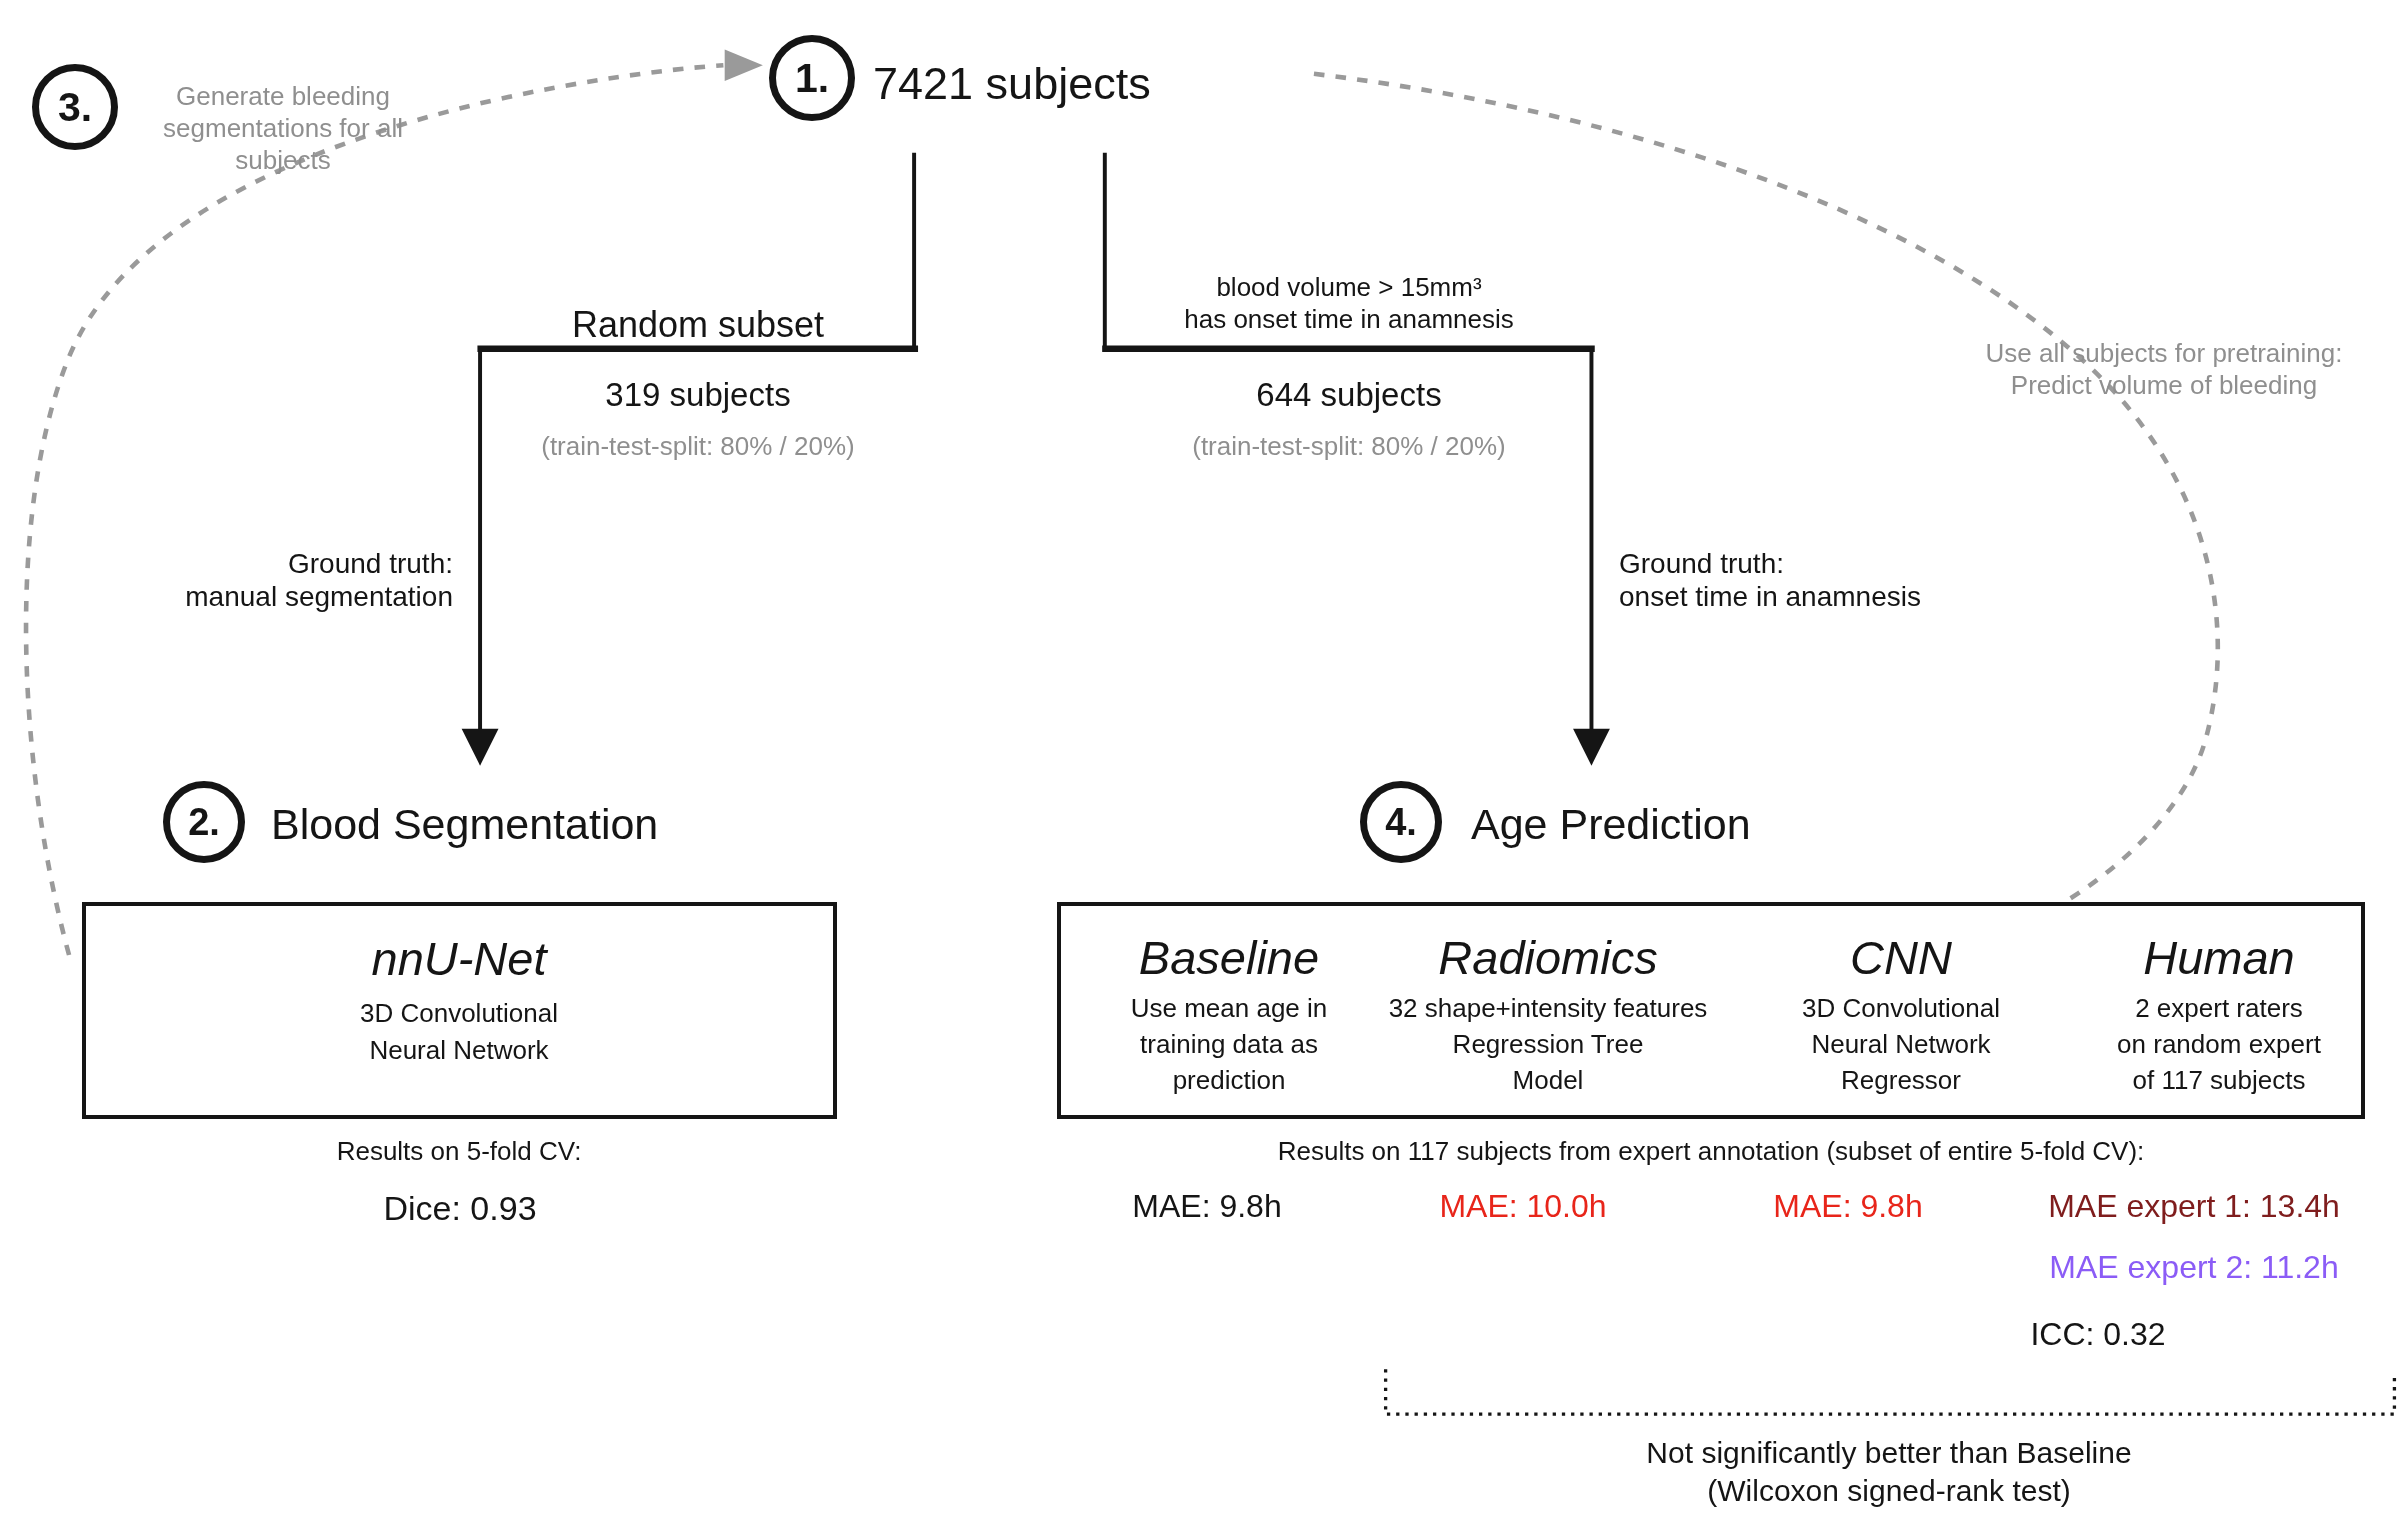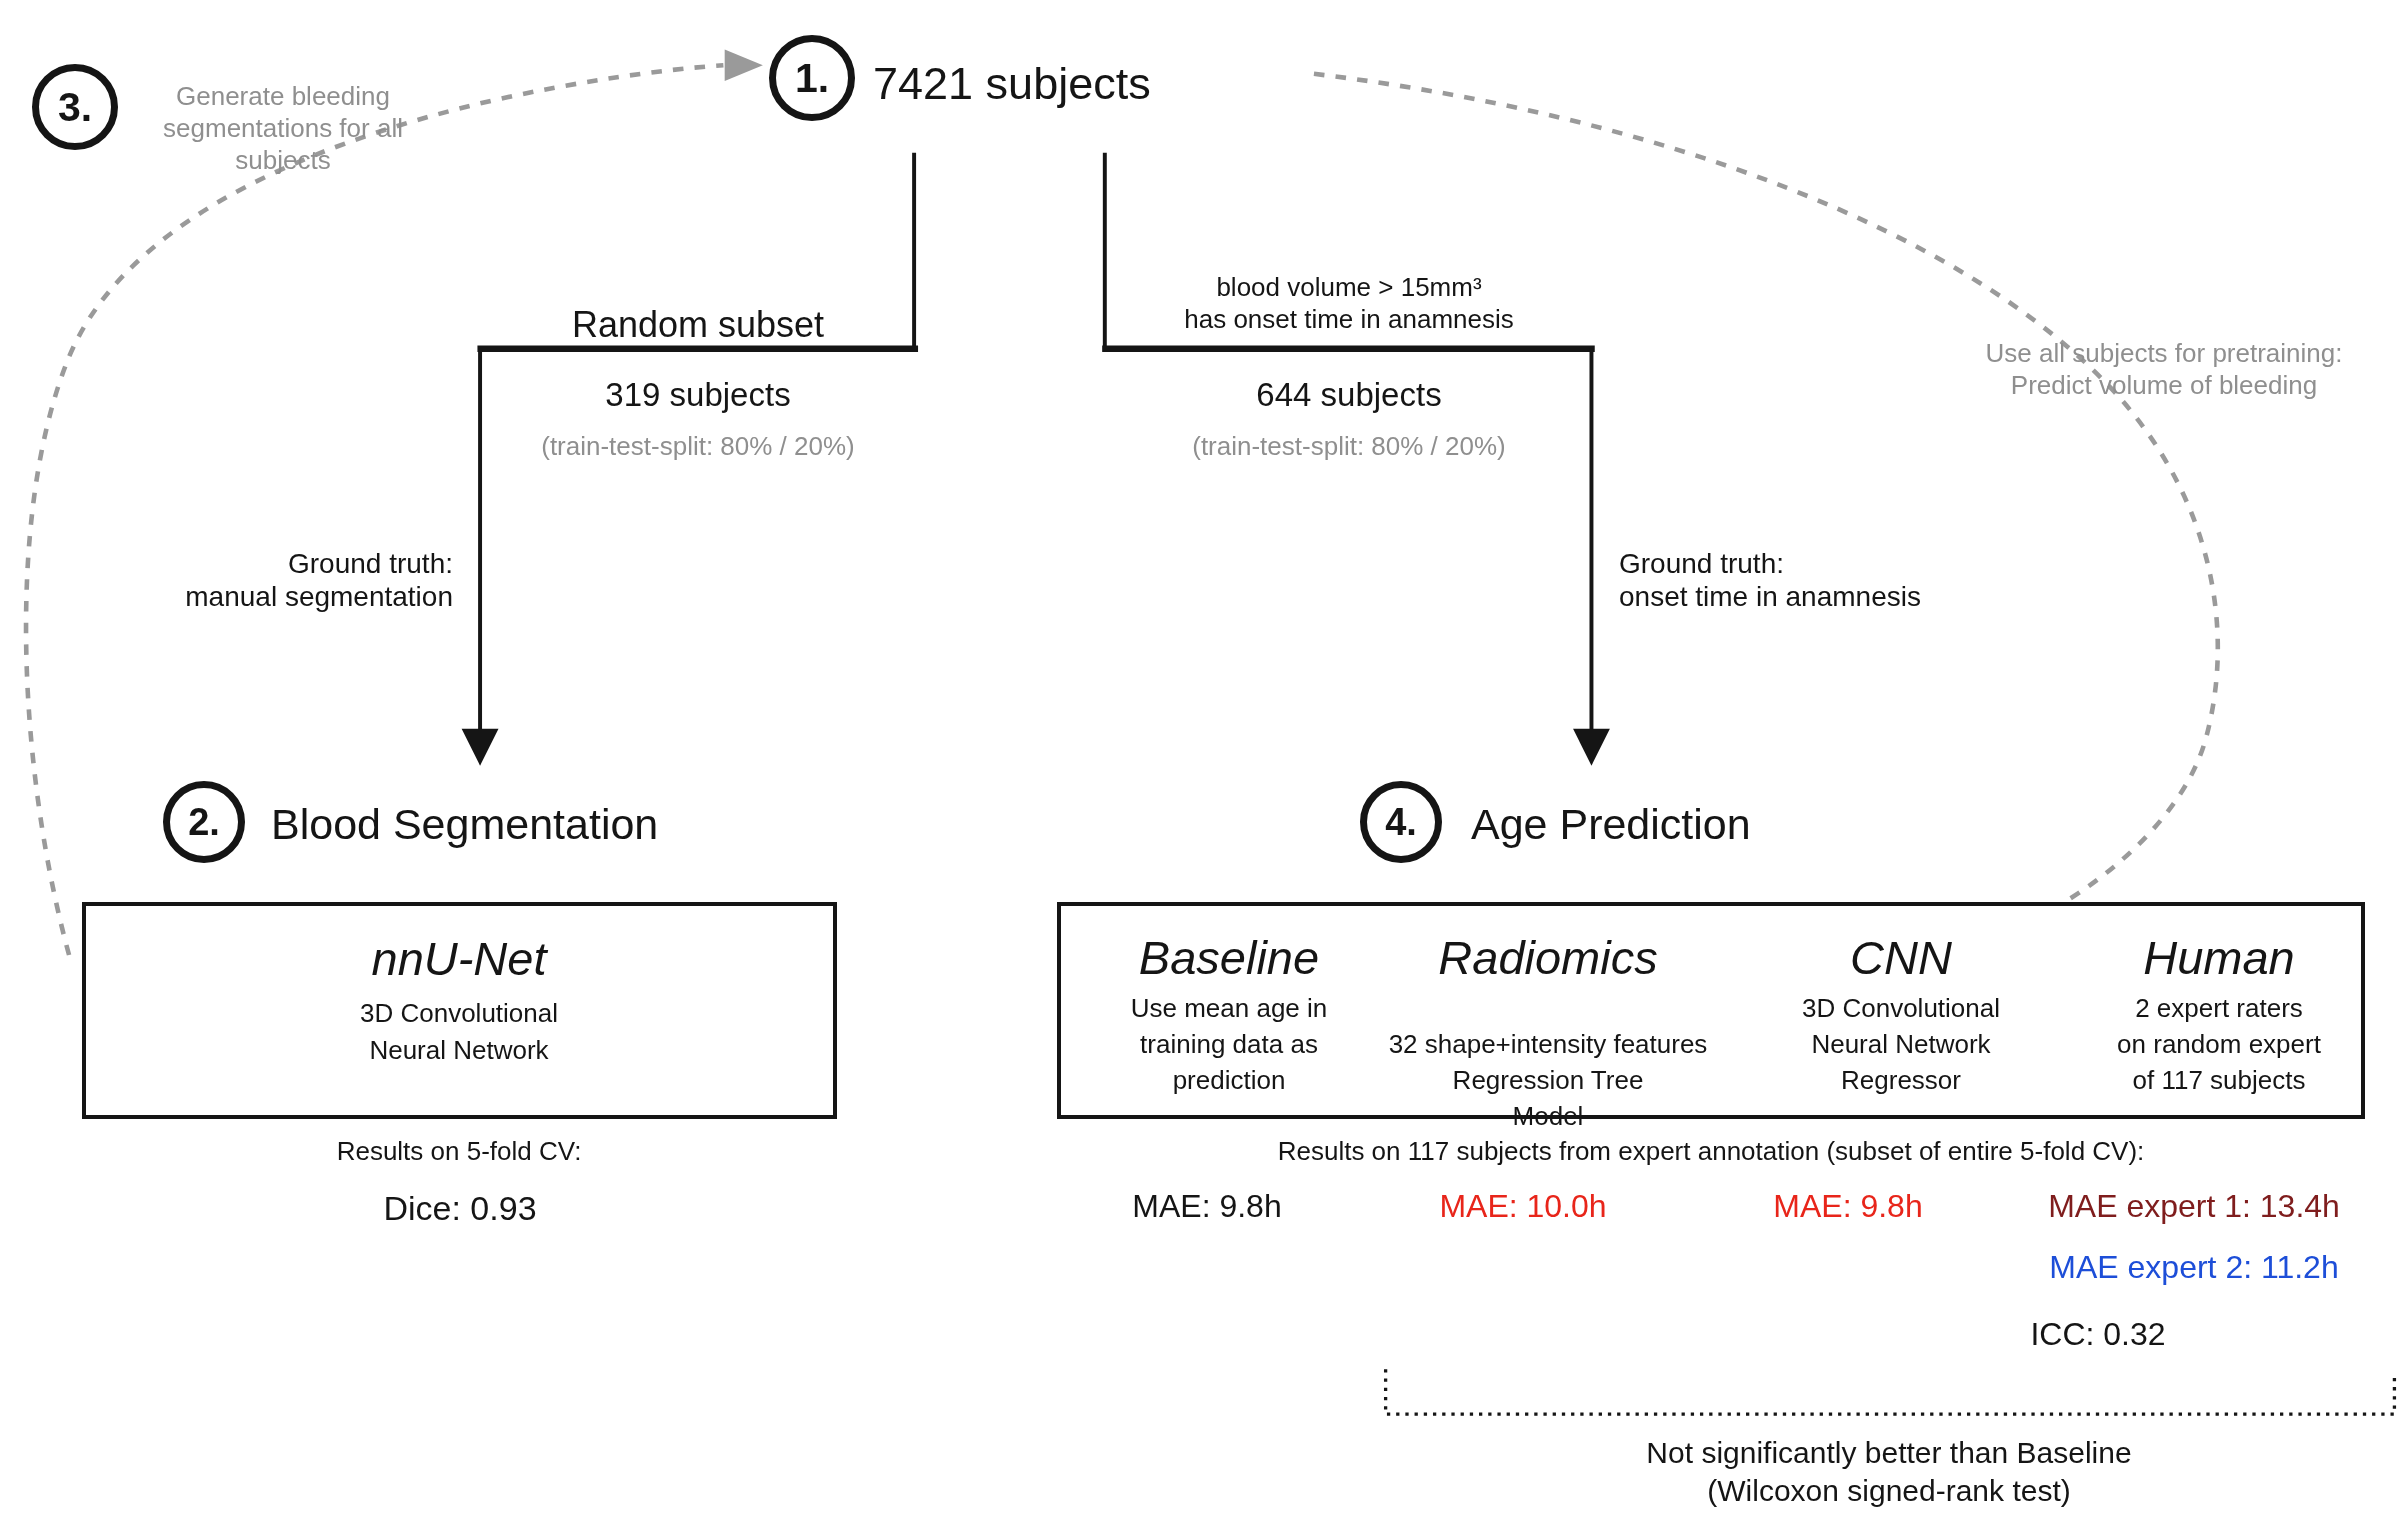--- a/index.html
+++ b/index.html
@@ -105,21 +105,21 @@
   <div class="box" style="left:1057px;top:902px;width:1308px;height:217px;"></div>
 
   <div class="abs ctr col-title" style="left:1229px;top:930px;">Baseline</div>
   <div class="abs ctr col-desc block-lines" style="left:1229px;top:990px;">
     <span>Use mean age in</span>
     <span>training data as</span>
     <span>prediction</span>
   </div>
 
   <div class="abs ctr col-title" style="left:1548px;top:930px;">Radiomics</div>
-  <div class="abs ctr col-desc block-lines" style="left:1548px;top:990px;margin-top:36px;">
+  <div class="abs ctr col-desc block-lines" style="left:1548px;top:990px;">
     <span>32 shape+intensity features</span>
     <span>Regression Tree</span>
     <span>Model</span>
   </div>
 
   <div class="abs ctr col-title" style="left:1901px;top:930px;">CNN</div>
   <div class="abs ctr col-desc block-lines" style="left:1901px;top:990px;">
     <span>3D Convolutional</span>
     <span>Neural Network</span>
     <span>Regressor</span>
@@ -130,21 +130,21 @@
     <span>2 expert raters</span>
     <span>on random expert</span>
     <span>of 117 subjects</span>
   </div>
 
   <div class="abs ctr" style="left:1711px;top:1136px;font-size:26px;white-space:nowrap;">Results on 117 subjects from expert annotation (subset of entire 5-fold CV):</div>
   <div class="abs ctr result" style="left:1207px;top:1188px;">MAE: 9.8h</div>
   <div class="abs ctr result" style="left: 1523px; top: 1188px; color: rgb(232, 37, 26);">MAE: 10.0h</div>
   <div class="abs ctr result" style="left: 1848px; top: 1188px; color: rgb(232, 37, 26);">MAE: 9.8h</div>
   <div class="abs ctr result" style="left: 2194px; top: 1188px; color: #7f1d1d;">MAE expert 1: 13.4h</div>
-  <div class="abs ctr result" style="left: 2194px; top: 1249px; color: #1d4ed8;">MAE expert 2: 11.2h</div>
+  <div class="abs ctr result" style="left: 2194px; top: 1249px; color: #8b5cf6;">MAE expert 2: 11.2h</div>
   <div class="abs ctr result" style="left:2098px;top:1316px;">ICC: 0.32</div>
 
   <div class="abs ctr block-lines" style="left:1889px;top:1434px;font-size:30px;line-height:38px;white-space:nowrap;">
     <span>Not significantly better than Baseline</span>
     <span>(Wilcoxon signed-rank test)</span>
   </div>
 
 </div>
 
 

